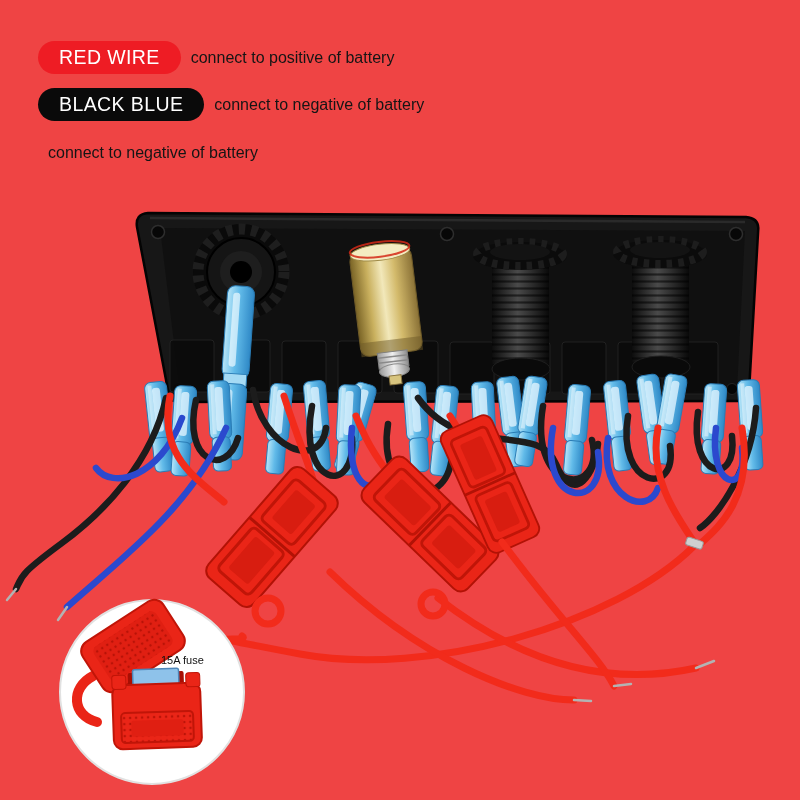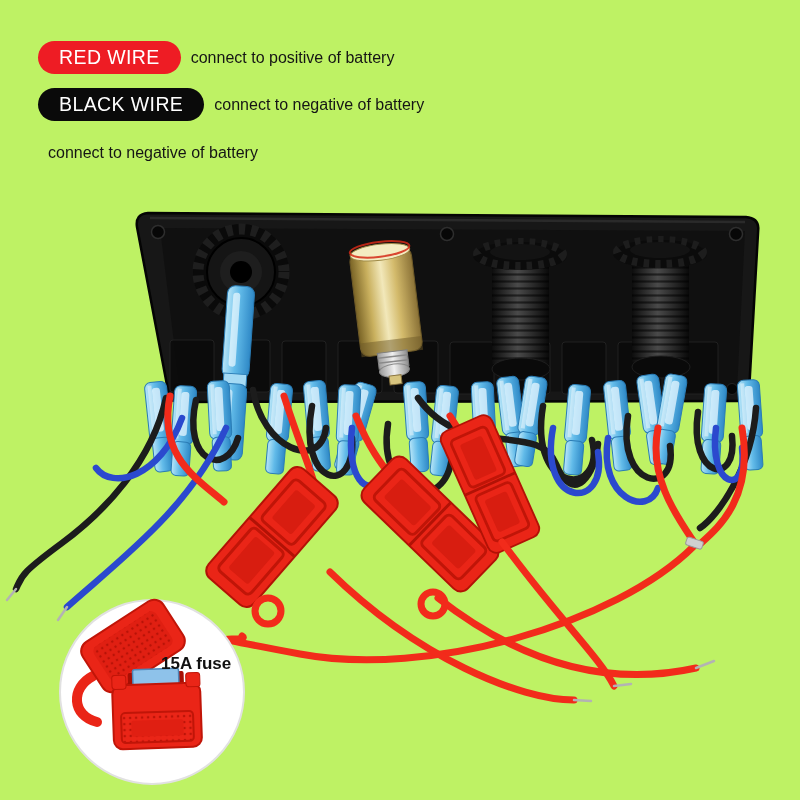--- a/index.html
+++ b/index.html
@@ -1,41 +1,41 @@
 <!DOCTYPE html>
 <html><head>
 <meta charset="utf-8">
 <title>Screenshot</title>
 <style>
   html,body{margin:0;padding:0;background:#fff;}
-  #screen{position:relative;width:800px;height:800px;background:#bef264;overflow:hidden;
+  #screen{position:relative;width:800px;height:800px;background:#ef4444;overflow:hidden;
           font-family:"Liberation Sans", sans-serif;}
   .legend-row{position:absolute;left:38px;display:flex;align-items:center;}
   .pill{display:inline-flex;align-items:center;justify-content:center;height:33px;
         padding:0 21px;border-radius:17px;color:#fff;font-size:19.5px;letter-spacing:.4px;
         white-space:nowrap;}
   .pill-red{background:#ee1c24;}
   .pill-black{background:#0a0a0a;}
   .pill-blue{background:#1c6ef2;}
   .desc{font-size:16px;color:#151515;margin-left:10px;white-space:nowrap;}
   #photo-svg{position:absolute;left:0;top:0;width:800px;height:800px;}
-  .inset-label{position:absolute;left:161px;top:654px;font-size:17px;font-weight:bold;
+  .inset-label{position:absolute;left:161px;top:654px;font-size:11px;font-weight:normal;
                color:#111;white-space:nowrap;}
 </style>
 </head>
 <body>
 
 <div id="screen">
 
   <div class="legend-row" style="top:41px">
     <span class="pill pill-red">RED WIRE</span>
     <span class="desc">connect to positive of battery</span>
   </div>
   <div class="legend-row" style="top:88px">
-    <span class="pill pill-black">BLACK WIRE</span>
+    <span class="pill pill-black">BLACK BLUE</span>
     <span class="desc">connect to negative of battery</span>
   </div>
   <div class="legend-row" style="top:144px">
     <span class="desc">connect to negative of battery</span>
   </div>
 
   <svg id="photo-svg" viewBox="0 0 800 800">
     <defs>
       <linearGradient id="connGrad" x1="0" y1="0" x2="1" y2="0">
         <stop offset="0" stop-color="#b9e6f8"></stop>

